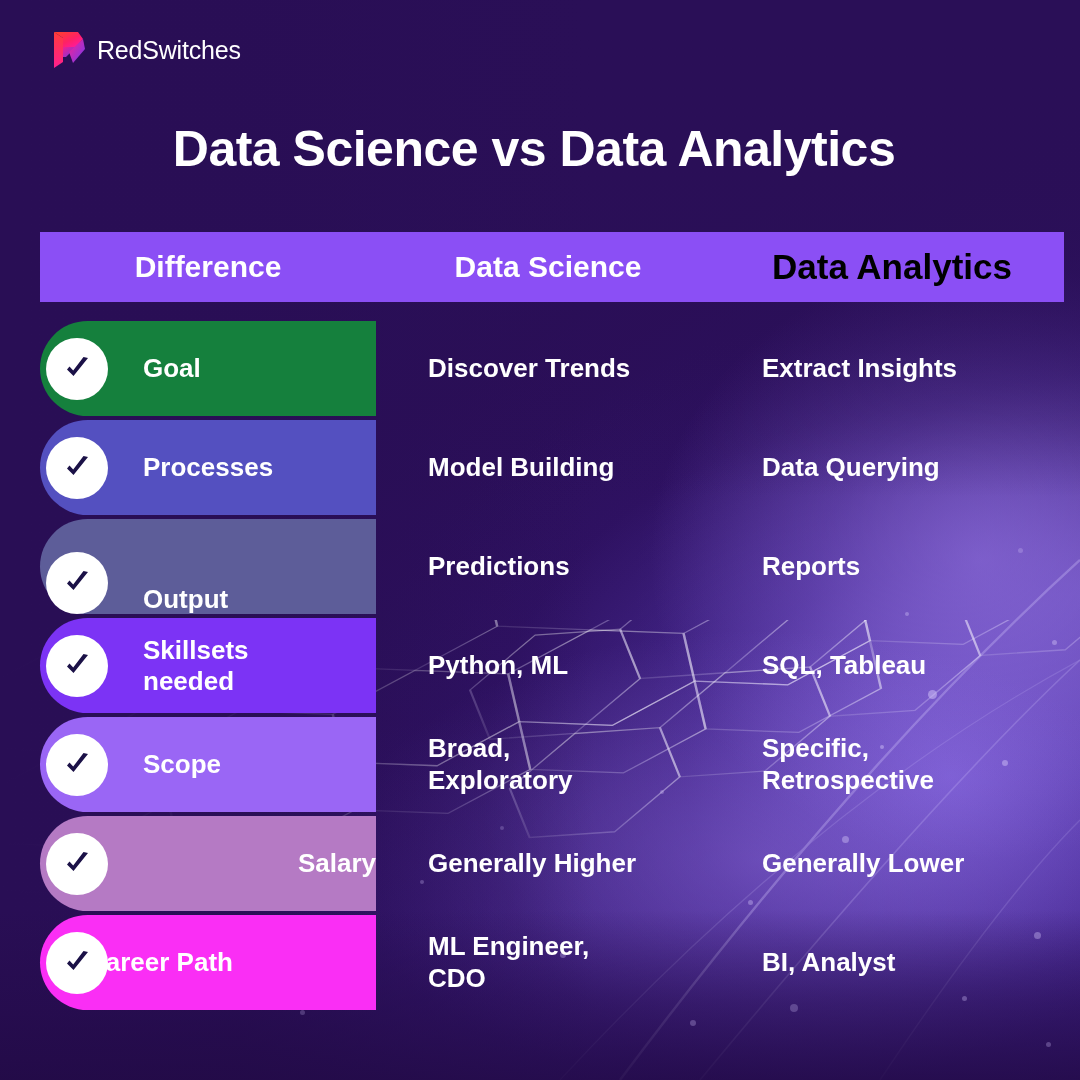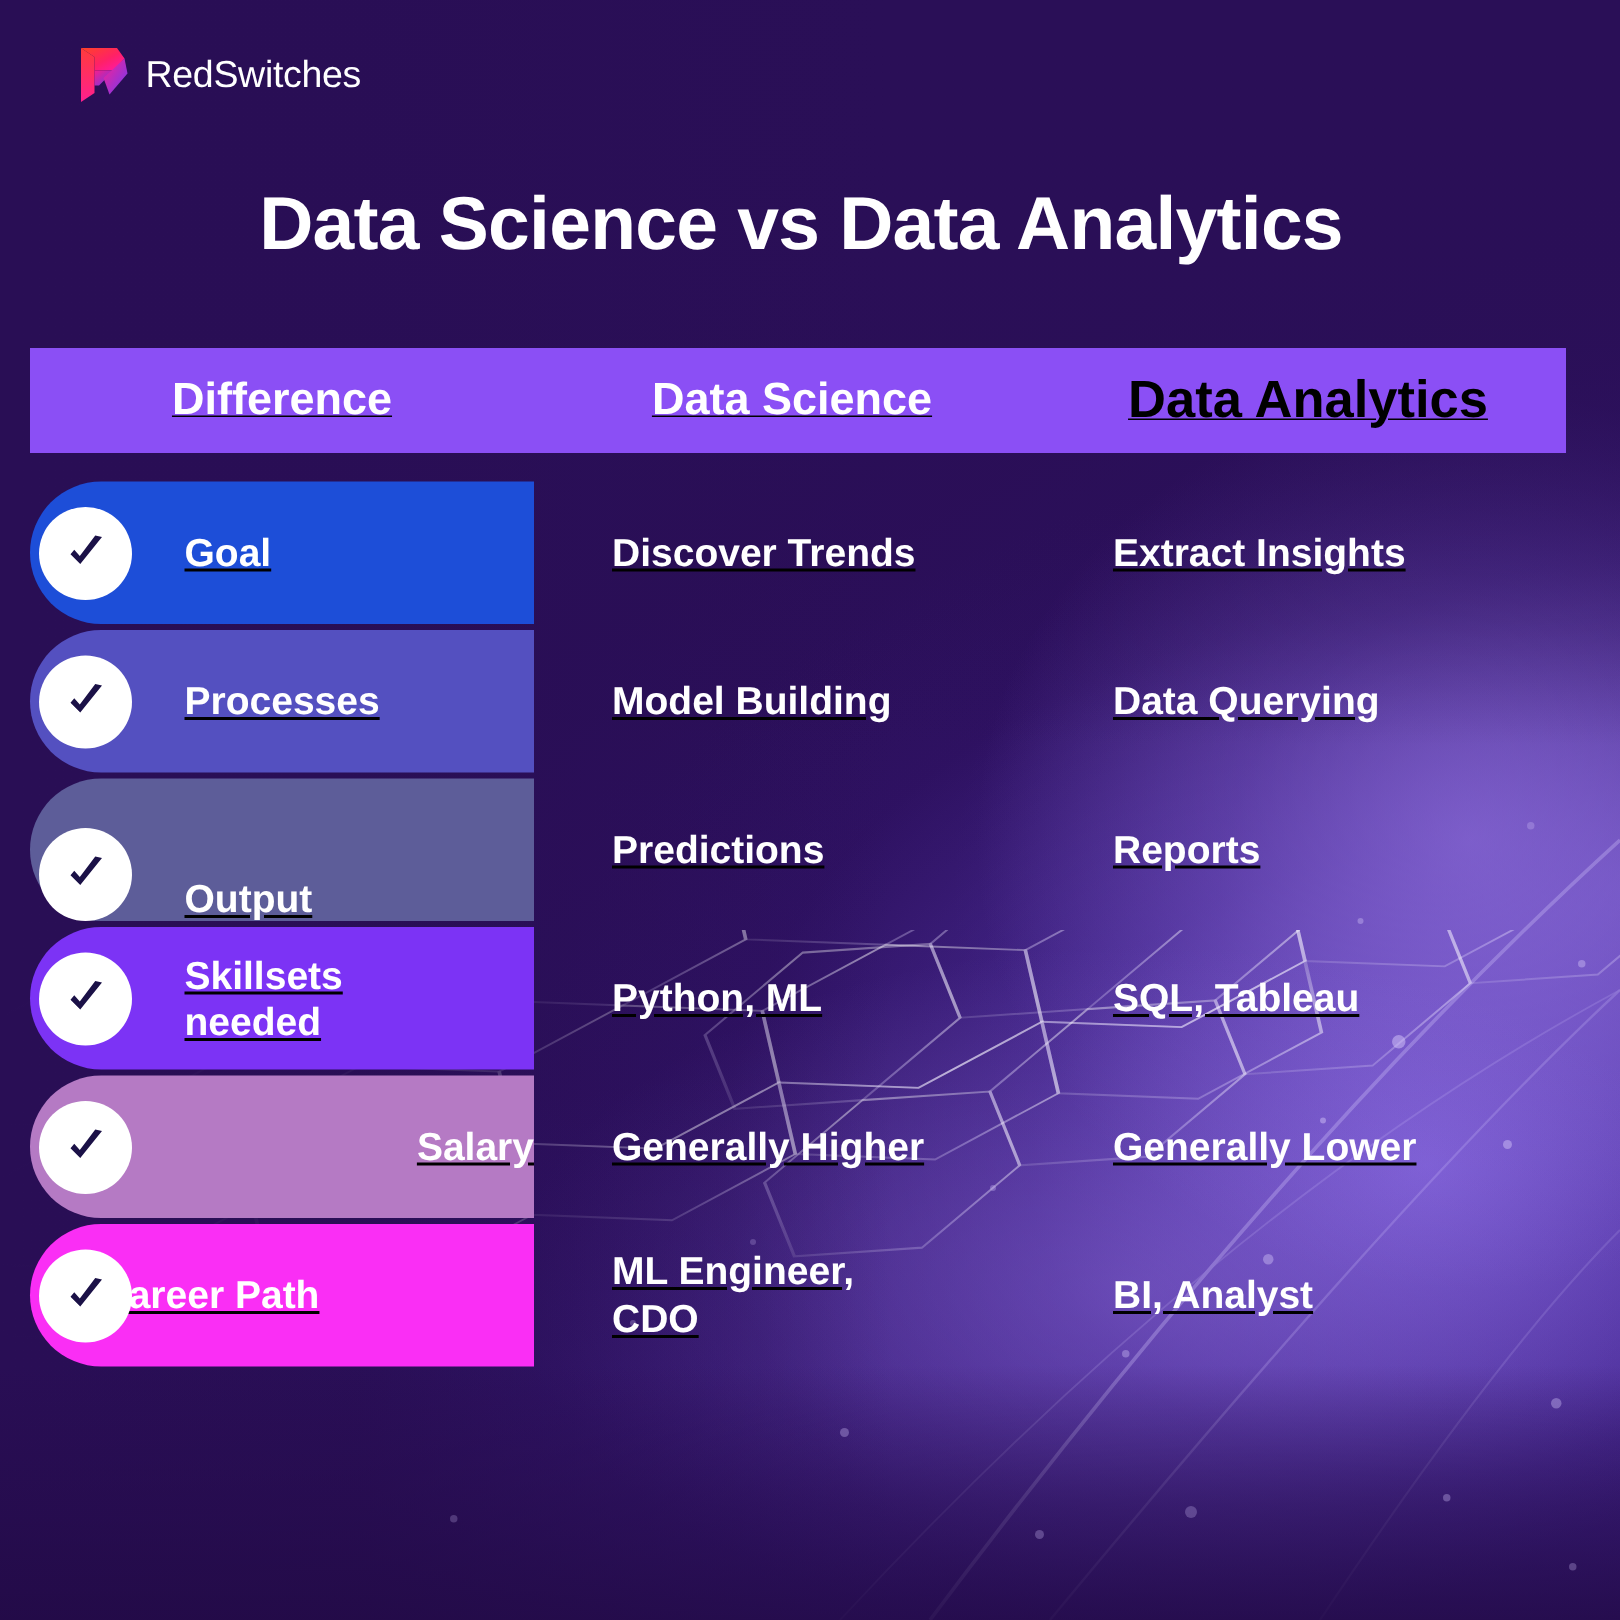--- a/index.html
+++ b/index.html
@@ -151,37 +151,37 @@
       <path d="M2 2 L26 2 L31 9 L24 17 L11 17 L11 8 Z" fill="url(#lgA)"></path>
       <path d="M11 17 L24 17 L14 27 L11 27 Z" fill="url(#lgB)" opacity="0.95"></path>
       <path d="M17 22 L31 9 L33 19 L21 33 Z" fill="url(#lgB)"></path>
     </svg>
     <span style="color:#fff;font-size:25px;font-weight:500;letter-spacing:-0.2px;">RedSwitches</span>
   </div>
 
   <h1 style="position:absolute;left:0;right:12px;top:120px;text-align:center;color:#fff;
              font-size:50px;font-weight:bold;letter-spacing:-0.5px;">Data Science vs Data Analytics</h1>
 
-  <div style="position:absolute;left:20px;top:232px;width:1024px;text-decoration:underline;">
+  <div style="position:absolute;left:40px;top:232px;width:1024px;">
 
     <div style="display:flex;align-items:center;height:70px;background:#8b4ff5;">
       <div style="width:336px;text-align:center;">
         <span style="color:#fff;font-size:30px;font-weight:bold;">Difference</span>
       </div>
       <div style="width:344px;text-align:center;">
         <span style="color:#fff;font-size:30px;font-weight:bold;">Data Science</span>
       </div>
       <div style="width:344px;text-align:center;">
         <span style="color:#000000;font-size:35px;font-weight:bold;margin-top:17px;">Data Analytics</span>
       </div>
     </div>
 
     <div id="rows" style="margin-top:19px;">
         <div style="display: flex; align-items: center; height: 95px; margin-bottom: 4px;">
-          <div style="position: relative; width: 336px; height: 95px; background: #1d4ed8; border-radius: 48px 0px 0px 48px; display: flex; align-items: center;">
+          <div style="position: relative; width: 336px; height: 95px; background: #15803d; border-radius: 48px 0px 0px 48px; display: flex; align-items: center;">
             <div style="position: absolute; left: 6px; width: 62px; height: 62px; border-radius: 50%; background: rgb(255, 255, 255); display: flex; align-items: center; justify-content: center;">
               <svg width="34" height="34" viewBox="0 0 34 34">
                 <path d="M7 17.5 L13.5 24 L28 6 L23.5 5 L13.2 18.6 L9.5 14.5 Z" fill="#1b1147"></path>
               </svg>
             </div>
             <span style="margin-left: 103px; color: rgb(255, 255, 255); font-size: 26px; font-weight: bold; line-height: 1.16; max-width: 150px; white-space: pre-line;">Goal</span>
           </div>
           <div style="width: 344px; padding-left: 52px;">
             <span style="color: rgb(255, 255, 255); font-size: 26px; font-weight: bold; line-height: 1.2; white-space: pre-line; display: block;">Discover Trends</span>
           </div>
@@ -232,20 +232,38 @@
 needed</span>
           </div>
           <div style="width: 344px; padding-left: 52px;">
             <span style="color: rgb(255, 255, 255); font-size: 26px; font-weight: bold; line-height: 1.2; white-space: pre-line; display: block;">Python, ML</span>
           </div>
           <div style="width: 344px; padding-left: 42px;">
             <span style="color: rgb(255, 255, 255); font-size: 26px; font-weight: bold; line-height: 1.2; white-space: pre-line; display: block;">SQL, Tableau</span>
           </div>
         </div>
         <div style="display: flex; align-items: center; height: 95px; margin-bottom: 4px;">
+          <div style="position: relative; width: 336px; height: 95px; background: rgb(154, 102, 245); border-radius: 48px 0px 0px 48px; display: flex; align-items: center;">
+            <div style="position: absolute; left: 6px; width: 62px; height: 62px; border-radius: 50%; background: rgb(255, 255, 255); display: flex; align-items: center; justify-content: center;">
+              <svg width="34" height="34" viewBox="0 0 34 34">
+                <path d="M7 17.5 L13.5 24 L28 6 L23.5 5 L13.2 18.6 L9.5 14.5 Z" fill="#1b1147"></path>
+              </svg>
+            </div>
+            <span style="margin-left: 103px; color: rgb(255, 255, 255); font-size: 26px; font-weight: bold; line-height: 1.16; max-width: 150px; white-space: pre-line;">Scope</span>
+          </div>
+          <div style="width: 344px; padding-left: 52px;">
+            <span style="color: rgb(255, 255, 255); font-size: 26px; font-weight: bold; line-height: 1.2; white-space: pre-line; display: block;">Broad,
+Exploratory</span>
+          </div>
+          <div style="width: 344px; padding-left: 42px;">
+            <span style="color: rgb(255, 255, 255); font-size: 26px; font-weight: bold; line-height: 1.2; white-space: pre-line; display: block;">Specific,
+Retrospective</span>
+          </div>
+        </div>
+        <div style="display: flex; align-items: center; height: 95px; margin-bottom: 4px;">
           <div style="position: relative; width: 336px; height: 95px; background: rgb(181, 122, 196); border-radius: 48px 0px 0px 48px; display: flex; align-items: center; justify-content: flex-end;">
             <div style="position: absolute; left: 6px; width: 62px; height: 62px; border-radius: 50%; background: rgb(255, 255, 255); display: flex; align-items: center; justify-content: center;">
               <svg width="34" height="34" viewBox="0 0 34 34">
                 <path d="M7 17.5 L13.5 24 L28 6 L23.5 5 L13.2 18.6 L9.5 14.5 Z" fill="#1b1147"></path>
               </svg>
             </div>
             <span style="margin-left: 103px; color: rgb(255, 255, 255); font-size: 26px; font-weight: bold; line-height: 1.16; max-width: 150px; white-space: pre-line;">Salary</span>
           </div>
           <div style="width: 344px; padding-left: 52px;">
             <span style="color: rgb(255, 255, 255); font-size: 26px; font-weight: bold; line-height: 1.2; white-space: pre-line; display: block;">Generally Higher</span>

